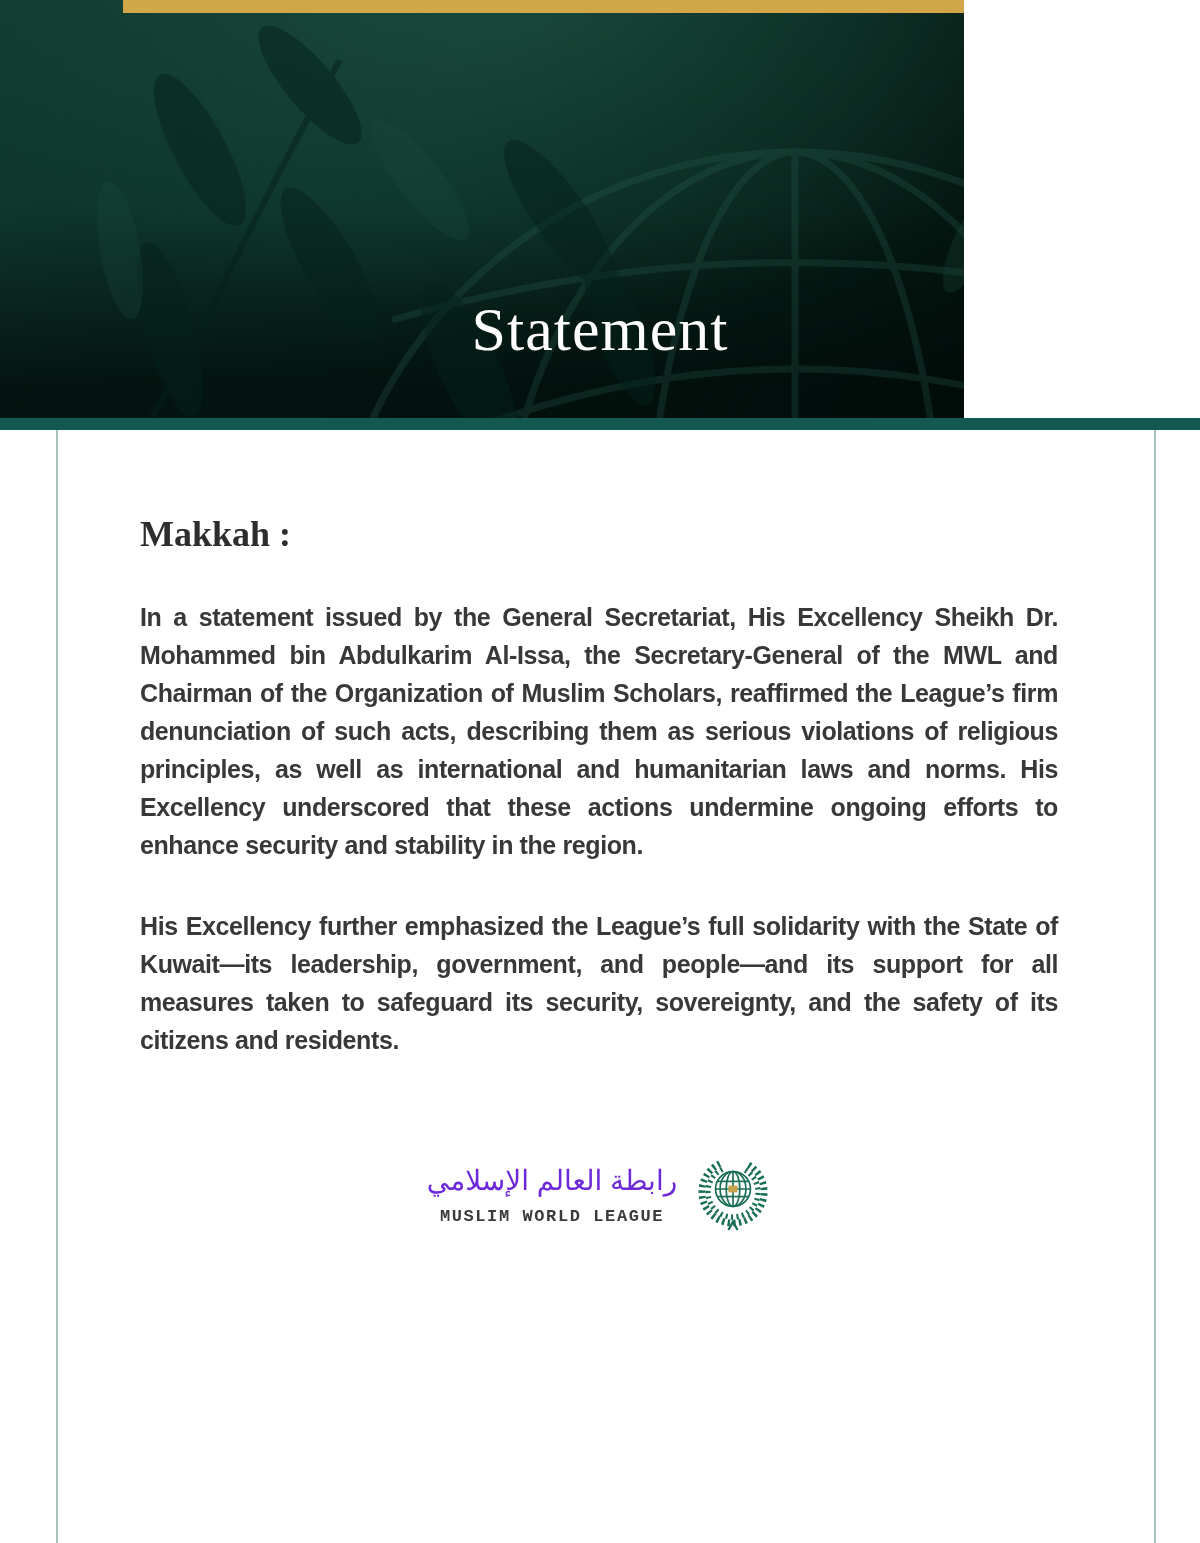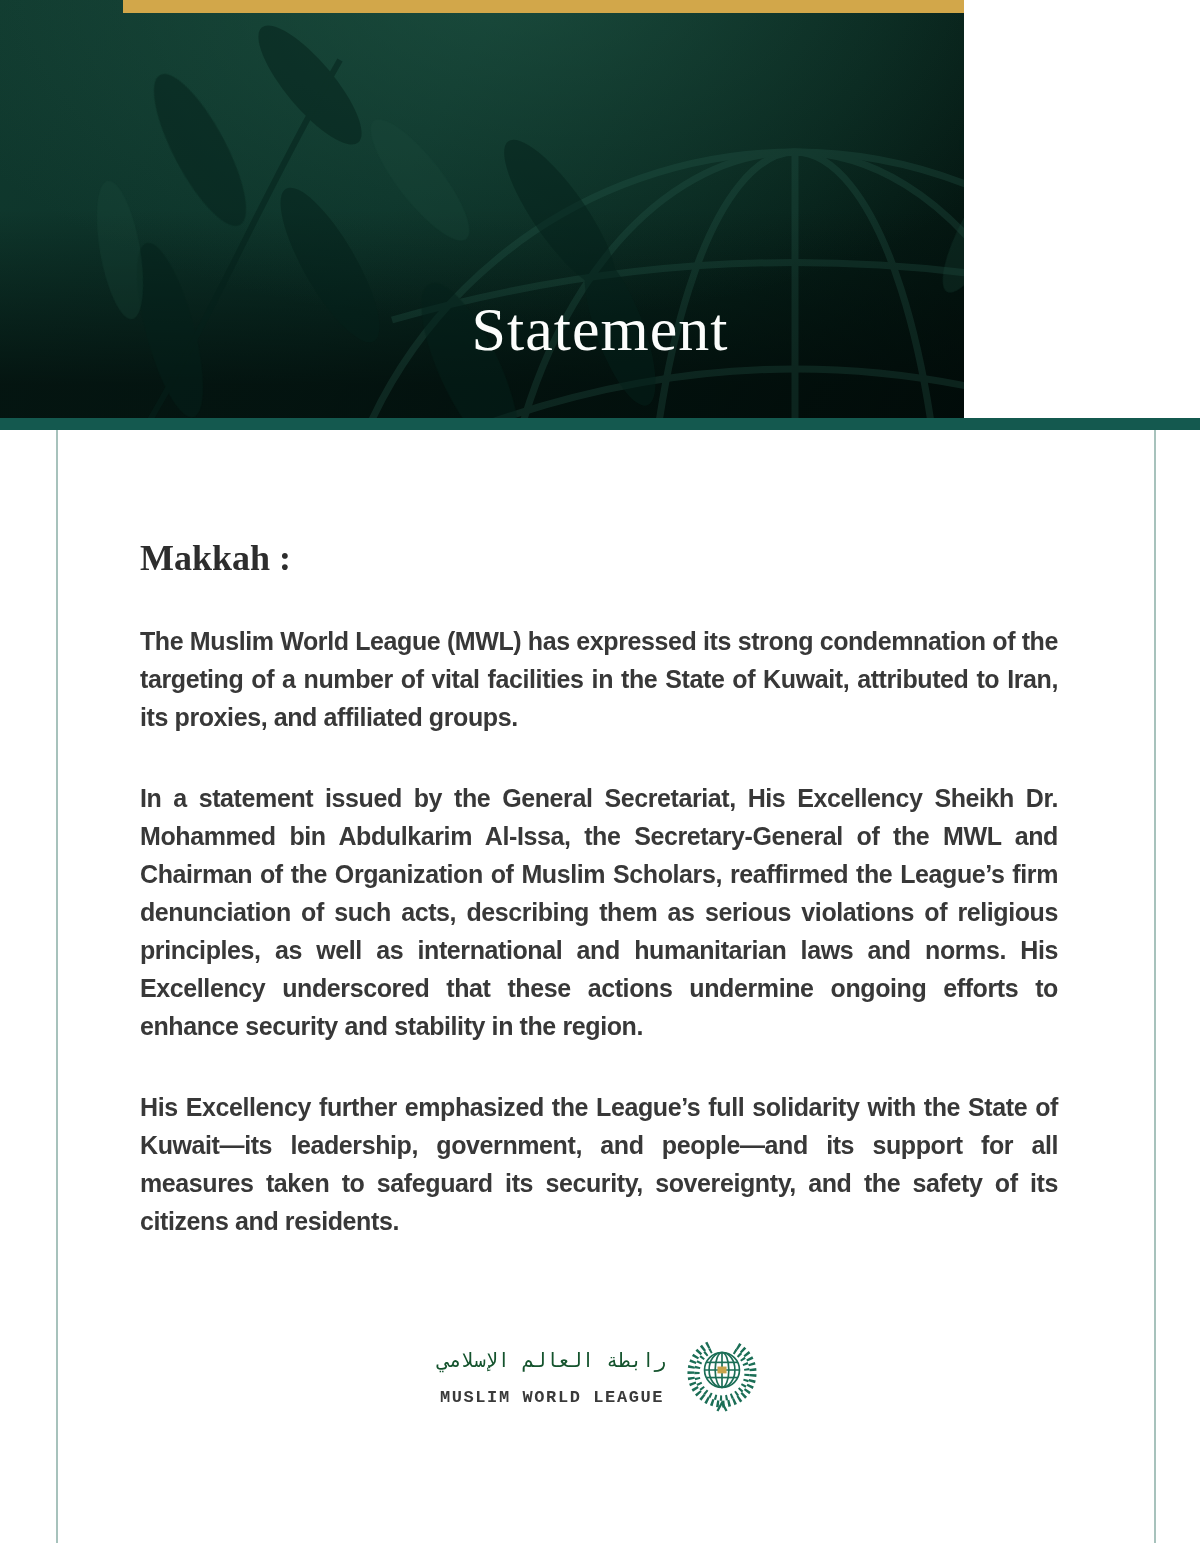--- a/index.html
+++ b/index.html
@@ -56,21 +56,21 @@
     width: 2px;
     background: #a7c2bc;
   }
   .rule-left  { left: 56px; }
   .rule-right { left: 1154px; }
 
   .content {
     position: absolute;
     top: 430px; left: 140px;
     width: 918px;
-    padding-top: 106px;
+    padding-top: 82px;
   }
   .city-heading {
     font-family: "Liberation Serif", serif;
     font-weight: 700;
     font-size: 36px;
     line-height: 44px;
     color: #2d2d2d;
     margin: 0 0 42px 0;
   }
   .para {
@@ -88,24 +88,24 @@
   
   .footer-logo {
     margin-top: 92px;
     display: flex;
     justify-content: center;
     align-items: center;
     gap: 18px;
   }
   .logo-text-block { display: flex; flex-direction: column; align-items: center; }
   .logo-arabic {
-    font-family: Liberation Mono, monospace;
-    font-size: 20px;
+    font-family: Liberation Sans, sans-serif;
+    font-size: 28px;
     line-height: 46px;
-    color: #14532d;
+    color: #6d28d9;
     direction: rtl;
   }
   .logo-caption {
     margin-top: 3px;
     font-family: Liberation Mono, monospace;
     font-weight: 700;
     font-size: 17px;
     letter-spacing: 1.6px;
     color: #3a3a3a;
     white-space: nowrap;
@@ -154,21 +154,20 @@
     <div class="gold-bar"></div>
     <div class="banner-title">Statement</div>
   </div>
   <div class="teal-band"></div>
 
   <div class="rule rule-left"></div>
   <div class="rule rule-right"></div>
 
   <div class="content">
     <h2 class="city-heading">Makkah :</h2>
-    <p class="para">The Muslim World League (MWL) has expressed its strong condemnation of the targeting of a number of vital facilities in the State of Kuwait, attributed to Iran, its proxies, and affiliated groups.</p>
     <p class="para">In a statement issued by the General Secretariat, His Excellency Sheikh Dr. Mohammed bin Abdulkarim Al-Issa, the Secretary-General of the MWL and Chairman of the Organization of Muslim Scholars, reaffirmed the League’s firm denunciation of such acts, describing them as serious violations of religious principles, as well as international and humanitarian laws and norms. His Excellency underscored that these actions undermine ongoing efforts to enhance security and stability in the region.</p>
     <p class="para">His Excellency further emphasized the League’s full solidarity with the State of Kuwait—its leadership, government, and people—and its support for all measures taken to safeguard its security, sovereignty, and the safety of its citizens and residents.</p>
 
     <div class="footer-logo">
       <div class="logo-text-block">
         <div class="logo-arabic">رابطة العالم الإسلامي</div>
         <div class="logo-caption">MUSLIM WORLD LEAGUE</div>
       </div>
       <svg width="76" height="82" viewBox="0 0 100 108">
 

